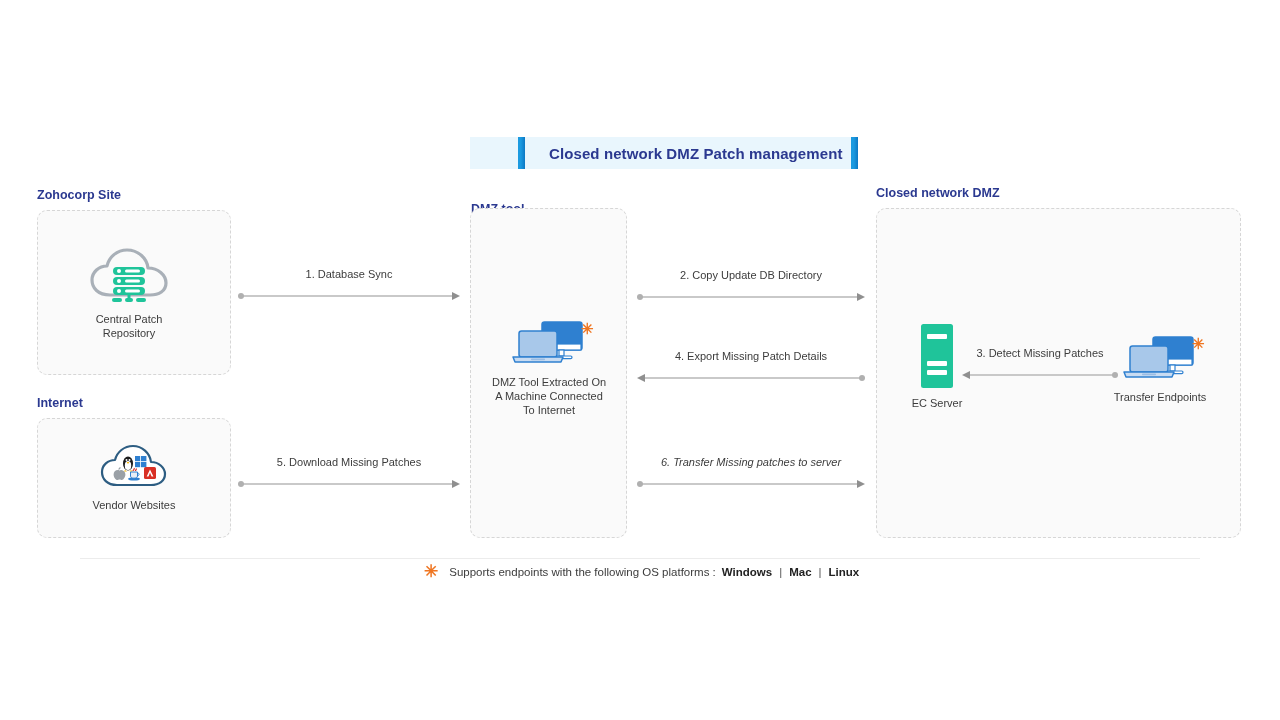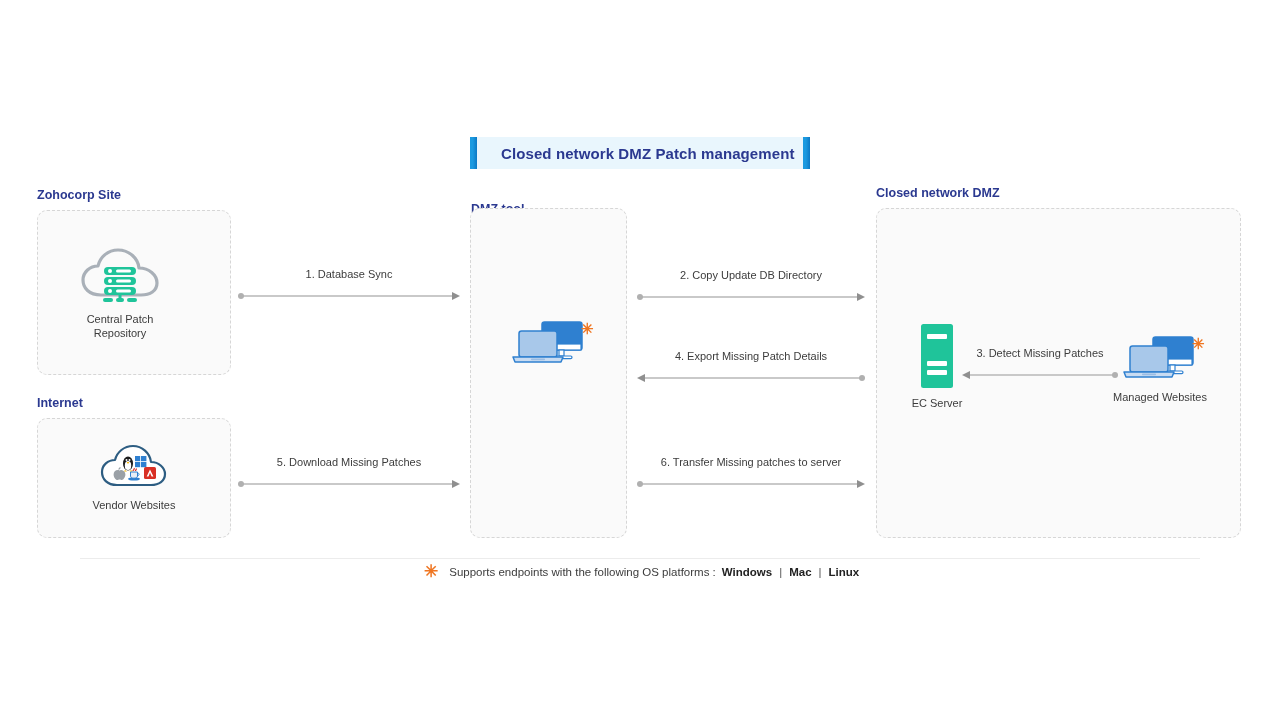--- a/index.html
+++ b/index.html
@@ -19,20 +19,21 @@
   
   #title-banner {
     position: absolute;
     left: 470px;
     top: 137px;
     width: 340px;
     height: 32px;
     background: #e9f6fd;
     display: flex;
     align-items: center;
+    padding-left: 48px;
   }
   #title-banner .edge-bar {
     width: 7px;
     height: 32px;
     flex: 0 0 auto;
     background: linear-gradient(to right, #1b9ae0 0%, #1b9ae0 40%, #0c78c4 100%);
   }
   #title-banner .banner-fill {
     flex: 1 1 auto;
     height: 32px;
@@ -90,21 +91,21 @@
   }
   .icon-wrap { position: relative; line-height: 0; }
   .asterisk-mark {
     position: absolute;
     color: #ef7622;
     font-size: 15px;
     line-height: 10px;
     font-weight: bold;
   }
 
-  #node-central-patch { left: 55px;  top: 245px; width: 130px; }
+  #node-central-patch { left: 64px;  top: 245px; width: 130px; }
   #node-vendor-sites  { left: 69px;  top: 443px; width: 130px; justify-content: space-between; }
   #node-dmz-tool      { left: 478px; top: 320px; width: 142px; }
   #node-ec-server     { left: 897px; top: 323px; width: 80px;  }
   #node-endpoints     { left: 1100px;top: 335px; width: 120px; }
 
   
   .connector {
     position: absolute;
     height: 34px;
   }
@@ -121,21 +122,21 @@
   .connector svg {
     position: absolute;
     left: 0;
     bottom: 0;
     display: block;
   }
   #conn-1 { left: 238px; top: 268px; width: 222px; }
   #conn-2 { left: 637px; top: 269px; width: 228px; }
   #conn-4 { left: 637px; top: 350px; width: 228px; }
   #conn-5 { left: 238px; top: 456px; width: 222px; }
-  #conn-6 { left: 637px; top: 456px; width: 228px; }
+  #conn-6 { left: 637px; top: 456px; width: 228px; font-style: italic; }
   #conn-3 { left: 962px; top: 347px; width: 156px; }
 
   
   #footer-divider {
     position: absolute;
     left: 80px;
     top: 558px;
     width: 1120px;
     height: 1px;
     background: #ececec;
@@ -255,20 +256,23 @@
       <rect x="33" y="2" width="40" height="28" rx="2.5" fill="#2f80d0" stroke="#2f80d0" stroke-width="1.5"></rect>
       <rect x="34" y="24" width="38" height="6" fill="#ffffff" stroke="#2f80d0" stroke-width="1.2"></rect>
       <rect x="50" y="30" width="5" height="6" fill="#ffffff" stroke="#2f80d0" stroke-width="1.2"></rect>
       <rect x="42" y="36" width="21" height="2.6" rx="1.3" fill="#ffffff" stroke="#2f80d0" stroke-width="1.2"></rect>
       <rect x="10" y="11" width="38" height="26" rx="2.5" fill="#a8c8ea" stroke="#2f80d0" stroke-width="1.5"></rect>
       <path d="M4 37 H54 L52 42 H6 Z" fill="#c9dcf2" stroke="#2f80d0" stroke-width="1.5" stroke-linejoin="round"></path>
       <rect x="22" y="38.6" width="14" height="1.6" rx="0.8" fill="#9bbde4"></rect>
     </svg>
     <span class="asterisk-mark" style="left:72px; top:4px;">✳</span>
   </div>
+  <div class="node-caption">DMZ Tool Extracted On
+A Machine Connected
+To Internet</div>
 </div>
 
 <div class="node" id="node-ec-server">
   <div class="icon-wrap">
     <svg width="40" height="66" viewBox="0 0 40 66">
       <rect x="4" y="1" width="32" height="64" rx="2.5" fill="#1fc49a"></rect>
       <rect x="10" y="11" width="20" height="5" rx="1" fill="#ffffff"></rect>
       <rect x="10" y="38" width="20" height="5" rx="1" fill="#ffffff"></rect>
       <rect x="10" y="47" width="20" height="5" rx="1" fill="#ffffff"></rect>
     </svg>
@@ -282,21 +286,21 @@
       <rect x="33" y="2" width="40" height="28" rx="2.5" fill="#2f80d0" stroke="#2f80d0" stroke-width="1.5"></rect>
       <rect x="34" y="24" width="38" height="6" fill="#ffffff" stroke="#2f80d0" stroke-width="1.2"></rect>
       <rect x="50" y="30" width="5" height="6" fill="#ffffff" stroke="#2f80d0" stroke-width="1.2"></rect>
       <rect x="42" y="36" width="21" height="2.6" rx="1.3" fill="#ffffff" stroke="#2f80d0" stroke-width="1.2"></rect>
       <rect x="10" y="11" width="38" height="26" rx="2.5" fill="#a8c8ea" stroke="#2f80d0" stroke-width="1.5"></rect>
       <path d="M4 37 H54 L52 42 H6 Z" fill="#c9dcf2" stroke="#2f80d0" stroke-width="1.5" stroke-linejoin="round"></path>
       <rect x="22" y="38.6" width="14" height="1.6" rx="0.8" fill="#9bbde4"></rect>
     </svg>
     <span class="asterisk-mark" style="left:72px; top:4px;">✳</span>
   </div>
-  <div class="node-caption">Managed Websites</div>
+  <div class="node-caption">Transfer Endpoints</div>
 </div>
 
 <div class="connector" id="conn-1">
   <span class="conn-label">1. Database Sync</span>
   <svg width="222" height="12" viewBox="0 0 222 12">
     <line x1="3" y1="6" x2="214" y2="6" stroke="#b7b7b7" stroke-width="1.4"></line>
     <circle cx="3" cy="6" r="3" fill="#b0b0b0"></circle>
     <path d="M214 2 L222 6 L214 10 Z" fill="#8f8f8f"></path>
   </svg>
 </div>

